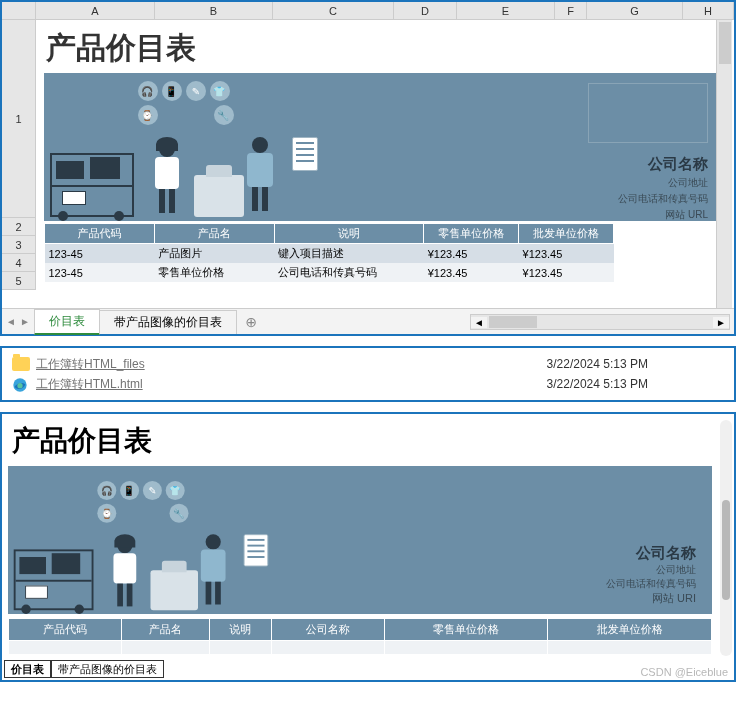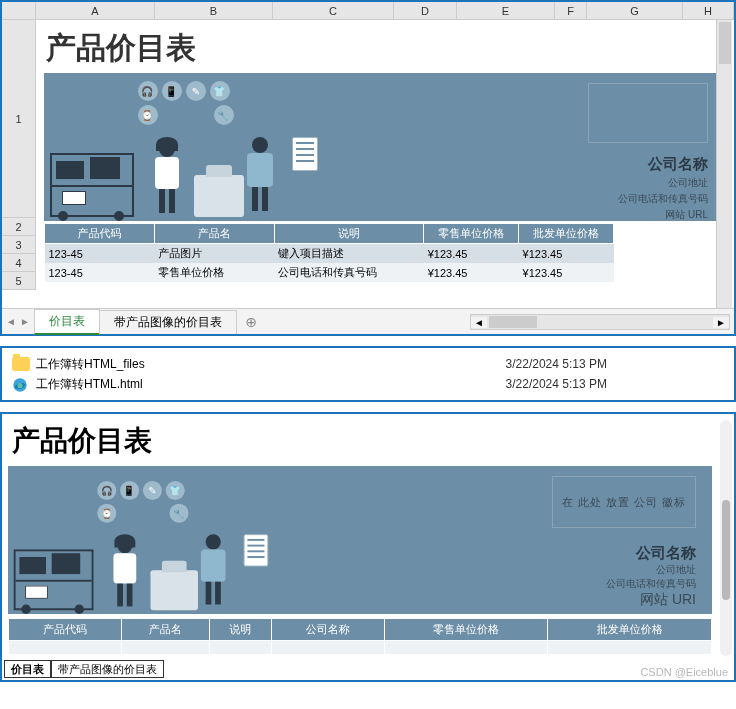--- a/index.html
+++ b/index.html
@@ -70,22 +70,22 @@
 .vscroll { position:absolute; right:2px; top:18px; bottom:26px; width:16px; background:#E6E6E6; border-left:1px solid #ccc; }
 .vthumb { width:12px; height:42px; background:#CCCCCC; margin:2px auto; }
 
 
 .files { margin-top:10px; border:2px solid #1B74BC; padding:6px 10px; }
 .frow { display:flex; align-items:center; height:20px; font-size:12px; }
 .frow .ficon { width:18px; height:14px; margin-right:6px; }
 .folder-icon { background:#FFD257; border-radius:2px; position:relative; }
 .folder-icon::before { content:""; position:absolute; top:-3px; left:1px; width:7px; height:3px; background:#FFD257; border-radius:1px 1px 0 0; }
 .edge-icon svg { width:16px; height:16px; }
-.fname { color:#000000; flex:0 0 auto; }
-.fdate { margin-left:auto; margin-right:117px; color:#333; }
+.fname { color:#737373; text-decoration:underline; flex:0 0 auto; }
+.fdate { margin-left:auto; margin-right:76px; color:#333; }
 
 
 .preview { margin-top:10px; border:2px solid #1B74BC; position:relative; padding:0 18px 0 2px; height:270px; }
 .pv-title { font-size:28px; font-weight:bold; padding:8px 0 0 8px; }
 .pv-banner { margin:6px 4px 0 4px; height:148px; background:#6C8EA6; position:relative; overflow:hidden; }
 .pv-placeholder { position:absolute; right:16px; top:10px; width:144px; height:52px; border:1px solid #89A4B6; font-size:11px; color:#3A4A55; display:flex; align-items:center; justify-content:center; letter-spacing:1px; }
 .ptable2 { margin:4px 4px 0 4px; width:calc(100% - 8px); border-collapse:collapse; font-size:11px; }
 .ptable2 th { background:#6C8EA6; color:#fff; font-weight:normal; padding:3px 2px; border:1px solid #fff; text-align:center; }
 .ptable2 td { height:14px; background:#EFF2F5; border:1px solid #fff; }
 .pv-scroll { position:absolute; right:2px; top:6px; bottom:24px; width:12px; background:#F0F0F0; border-radius:6px; }
@@ -255,26 +255,25 @@
           <div class="p-body2"></div>
         <div style="text-align:center;"><span class="p-leg"></span><span class="p-leg"></span></div>
       </div>
       <div class="clipboard">
         <div class="ln"></div>
           <div class="ln"></div>
           <div class="ln"></div>
           <div class="ln"></div>
       </div>
     </div>
-    <div class="pv-placeholder">在 此处 放置 公司 徽标</div>
     <div class="company" style="position:absolute;right:16px;top:78px;text-align:right;">
       <div class="cn" style="font-size:15px;font-weight:bold;color:#2B3A46;">公司名称</div>
       <div class="line" style="font-size:10px;color:#3A4A55;">公司地址</div>
       <div class="line" style="font-size:10px;color:#3A4A55;">公司电话和传真号码</div>
-      <div class="line" style="font-size:14px;color:#3A4A55;">网站 URI</div>
+      <div class="line" style="font-size:11px;color:#3A4A55;">网站 URI</div>
     </div>
   </div>
 
   <table class="ptable2">
     <tbody>
         <tr>
       <th>产品代码</th>
       <th>产品名</th>
       <th>说明</th>
       <th>公司名称</th>

